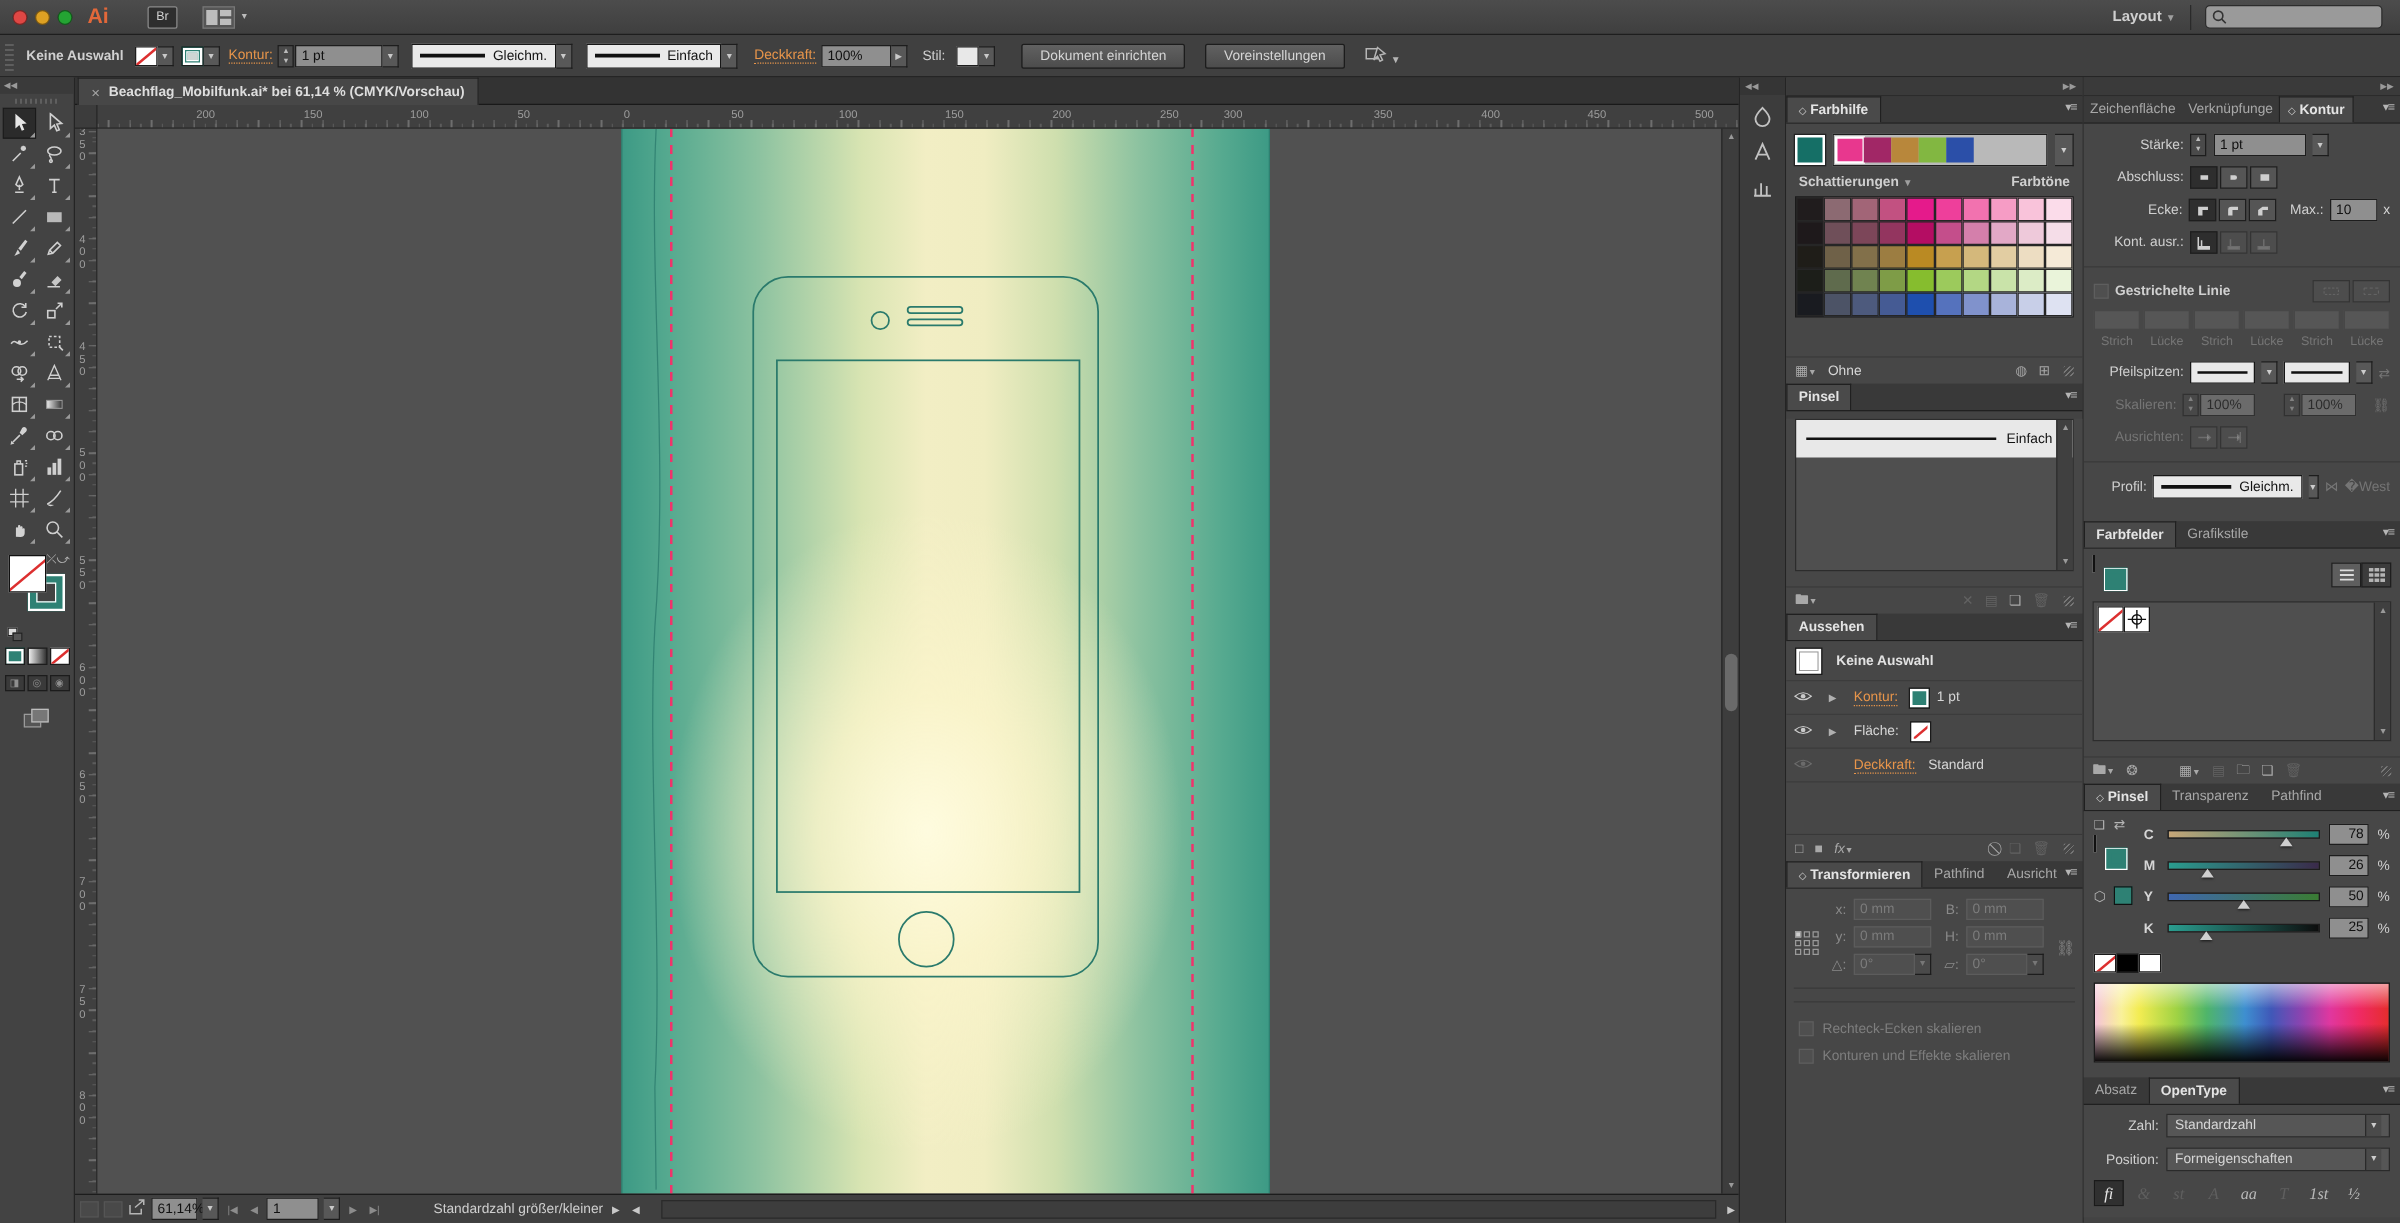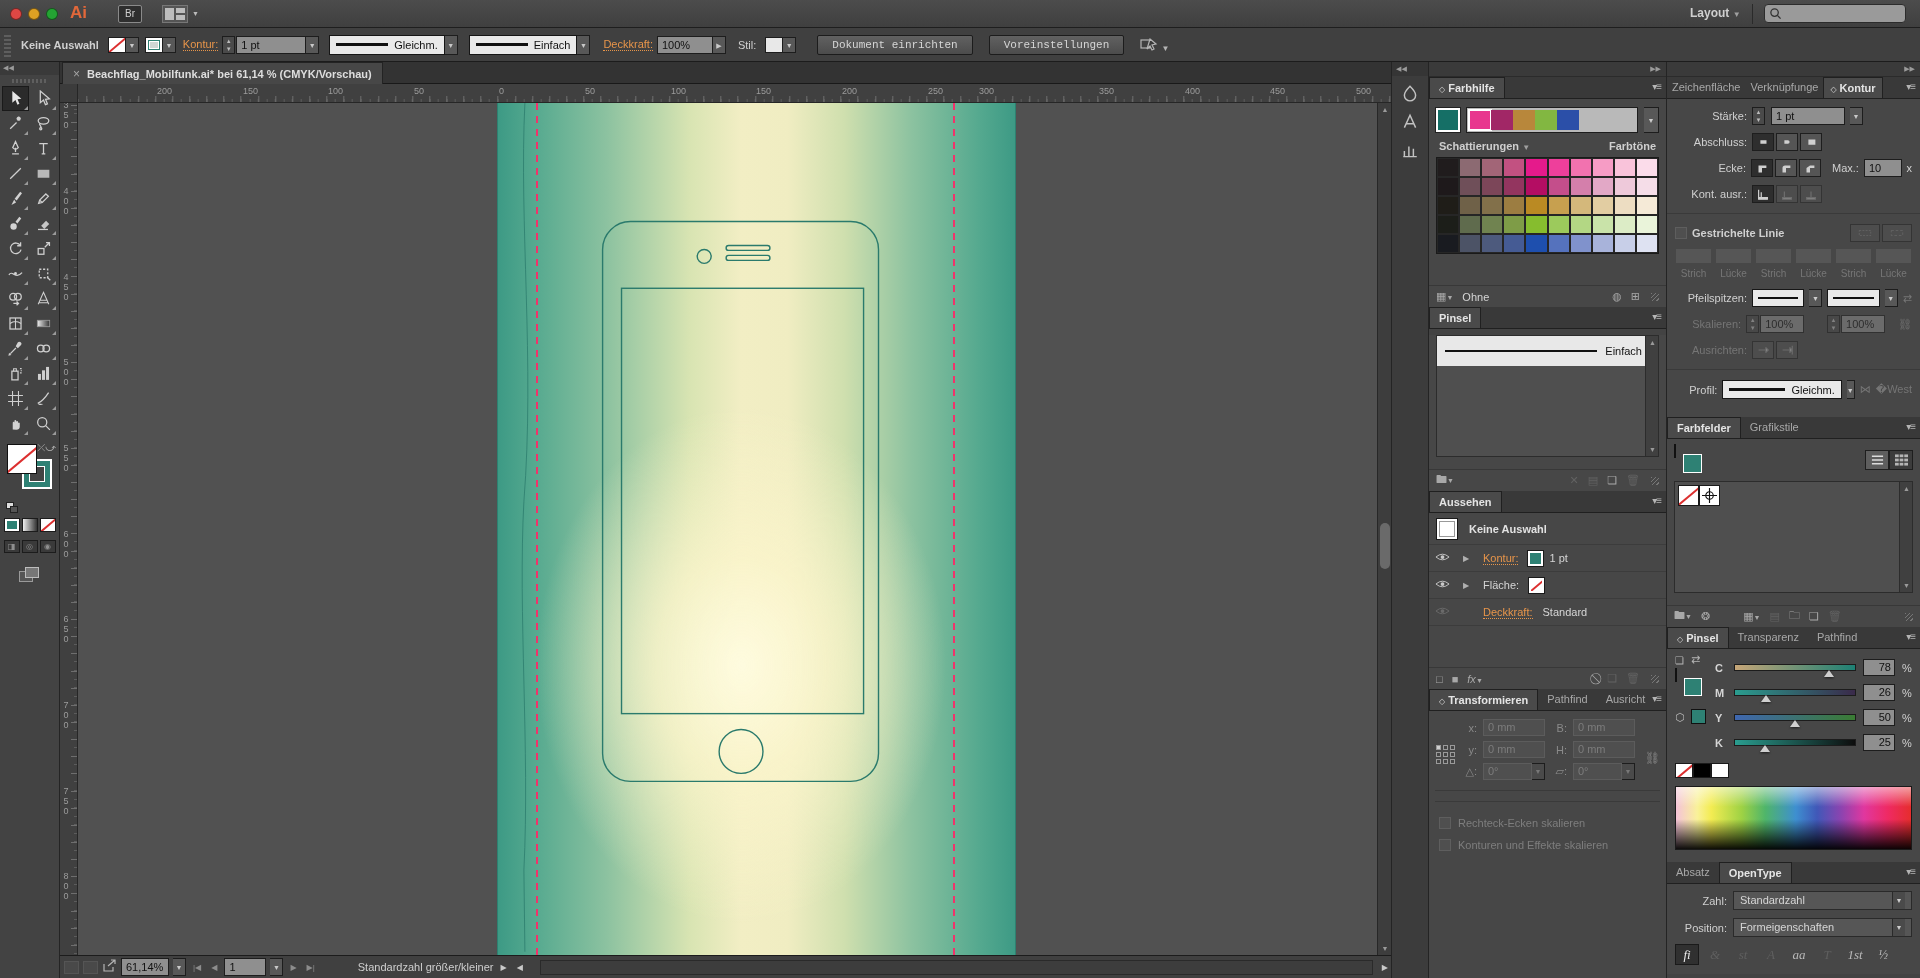--- a/index.html
+++ b/index.html
@@ -37,21 +37,21 @@
   .sw-strokeframe::after{ content:""; position:absolute; inset:4px; background:#cfd6d4; outline:1px solid #fff; }
   .dd { width:13px; height:16px; background:#585858; border:1px solid #1d1d1d; border-left:none;
     color:#c9c9c9; font-size:7px; text-align:center; line-height:16px; }
   .field { background:#8f8f8f; color:#111; border:1px solid #1d1d1d; height:18px; line-height:16px; padding:0 4px; }
   .stepper { width:13px; height:18px; background:#4a4a4a; border:1px solid #1d1d1d; color:#bbb;
     font-size:6px; line-height:8px; text-align:center; margin-right:1px; }
   .line-dd { height:20px; background:#e9e9e9; border:1px solid #161616; color:#111; display:flex;
     align-items:center; padding:0 6px; gap:6px; }
   .line-dd .ln { width:52px; height:3px; background:#111; }
   .cb-btn { height:20px; background:linear-gradient(#616161,#4c4c4c); border:1px solid #1c1c1c;
-    border-radius:2px; color:#d6d6d6; padding:0 14px; line-height:18px; margin:16px 8px; white-space:nowrap;font-family:Liberation Mono, monospace; }
+    border-radius:2px; color:#d6d6d6; padding:0 14px; line-height:18px; margin:16px 8px; white-space:nowrap; }
   
   #toolbar { position:absolute; left:0; top:62px; width:60px; height:916px; background:#434343;
     border-right:1px solid #242424; }
   #tb-collapse { height:13px; background:#3a3a3a; color:#9a9a9a; font-size:7px; text-align:left; padding:2px 3px; }
   #tb-grip { height:9px; margin:1px 12px; background:repeating-linear-gradient(90deg,#5f5f5f 0 2px,transparent 2px 4px); background-size:100% 4px; background-position:center; background-repeat:no-repeat; }
   #tools-grid { display:grid; grid-template-columns:28px 28px; justify-content:center; }
   .tool { width:27px; height:25px; display:flex; align-items:center; justify-content:center; }
   .tool.active { background:#2b2b2b; box-shadow:inset 0 0 0 1px #1a1a1a; }
   .tool svg { width:17px; height:17px; }
   .tool g { stroke:#cfcfcf; stroke-width:1.2; fill:none; }
@@ -109,21 +109,21 @@
   
   #vscroll { position:absolute; left:1317px; top:19px; width:14px; height:852px; background:#3d3d3d; border-left:1px solid #272727; }
   .scr-arrow { position:absolute; width:14px; height:13px; color:#9a9a9a; font-size:7px; text-align:center; line-height:13px; }
   #vthumb { position:absolute; left:2px; top:420px; width:10px; height:46px; background:#6a6a6a; border-radius:5px; }
   
   #statusbar { position:absolute; left:60px; top:955px; width:1331px; height:23px; background:#404040;
     border-top:1px solid #1c1c1c; display:flex; align-items:center; gap:4px; padding-left:4px; }
   .sb-dimicon { width:15px; height:13px; border:1px solid #555; background:#494949; }
   .sb-btn { color:#b5b5b5; }
   .sb-arr { color:#8c8c8c; font-size:8px; padding:0 3px; }
-  #sb-zoom { width:48px; }
+  #sb-zoom { width:37px; }
   #sb-page { width:42px; }
   #tool-hint { color:#cfcfcf; margin-left:36px; white-space:nowrap; }
   #hscroll { flex:1; height:15px; margin:0 2px 0 10px; background:#3d3d3d; border:1px solid #2a2a2a; position:relative; }
   #hthumb { position:absolute; left:870px; top:1px; width:44px; height:11px; background:#6a6a6a; border-radius:5px; }
   
   #iconstrip { position:absolute; left:1391px; top:62px; width:38px; height:916px; background:#3c3c3c; border-left:1px solid #242424; border-right:1px solid #242424; }
   #iconstrip .hdr { height:14px; background:#353535; color:#9a9a9a; font-size:7px; padding:3px 4px; }
   .strip-icon { width:26px; height:24px; margin:5px auto; display:flex; align-items:center; justify-content:center; border-radius:3px; }
   .strip-icon svg { width:18px; height:18px; }
   .strip-icon g { stroke:#c2c2c2; stroke-width:1.3; fill:none; }

